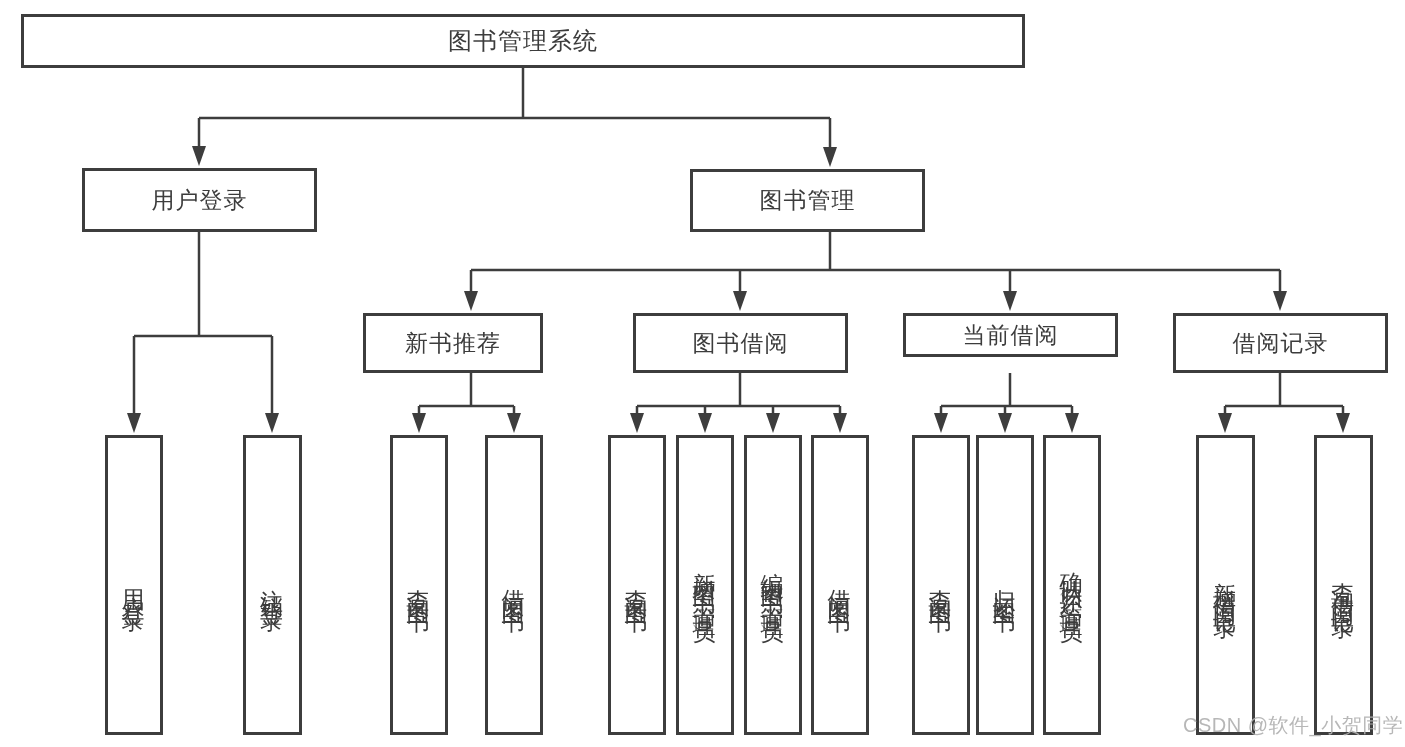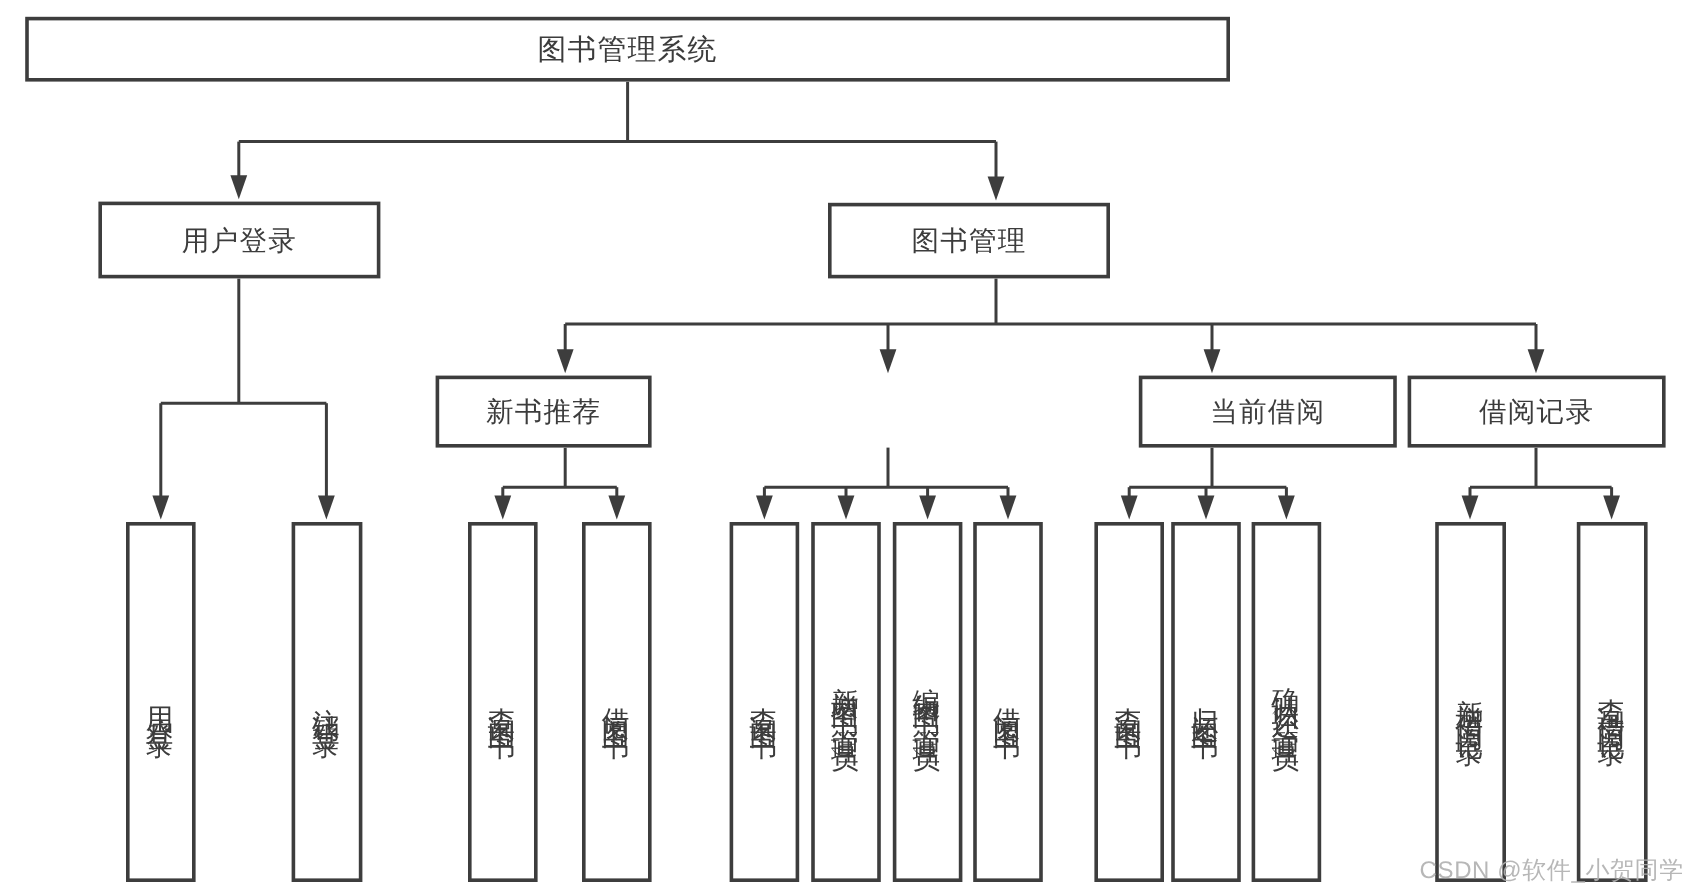--- a/index.html
+++ b/index.html
@@ -137,21 +137,24 @@
   <div class="box" style="left:82px;top:168px;width:235px;height:64px">
     <span class="hlabel">用户登录</span>
   </div>
   <div class="box" style="left:690px;top:169px;width:235px;height:63px">
     <span class="hlabel">图书管理</span>
   </div>
 
   <div class="box" style="left:363px;top:313px;width:180px;height:60px">
     <span class="hlabel">新书推荐</span>
   </div>
-  <div class="box" style="left:949px;top:313px;width:215px;height:60px">
+  <div class="box" style="left:633px;top:313px;width:215px;height:60px">
+    <span class="hlabel">图书借阅</span>
+  </div>
+  <div class="box" style="left:903px;top:313px;width:215px;height:44px">
     <span class="hlabel">当前借阅</span>
   </div>
   <div class="box" style="left:1173px;top:313px;width:215px;height:60px">
     <span class="hlabel">借阅记录</span>
   </div>
 
   <div class="box" style="left:105px;top:435px;width:58px;height:300px">
     <span class="vtext">用户登录</span>
   </div>
   <div class="box" style="left:243px;top:435px;width:59px;height:300px">

